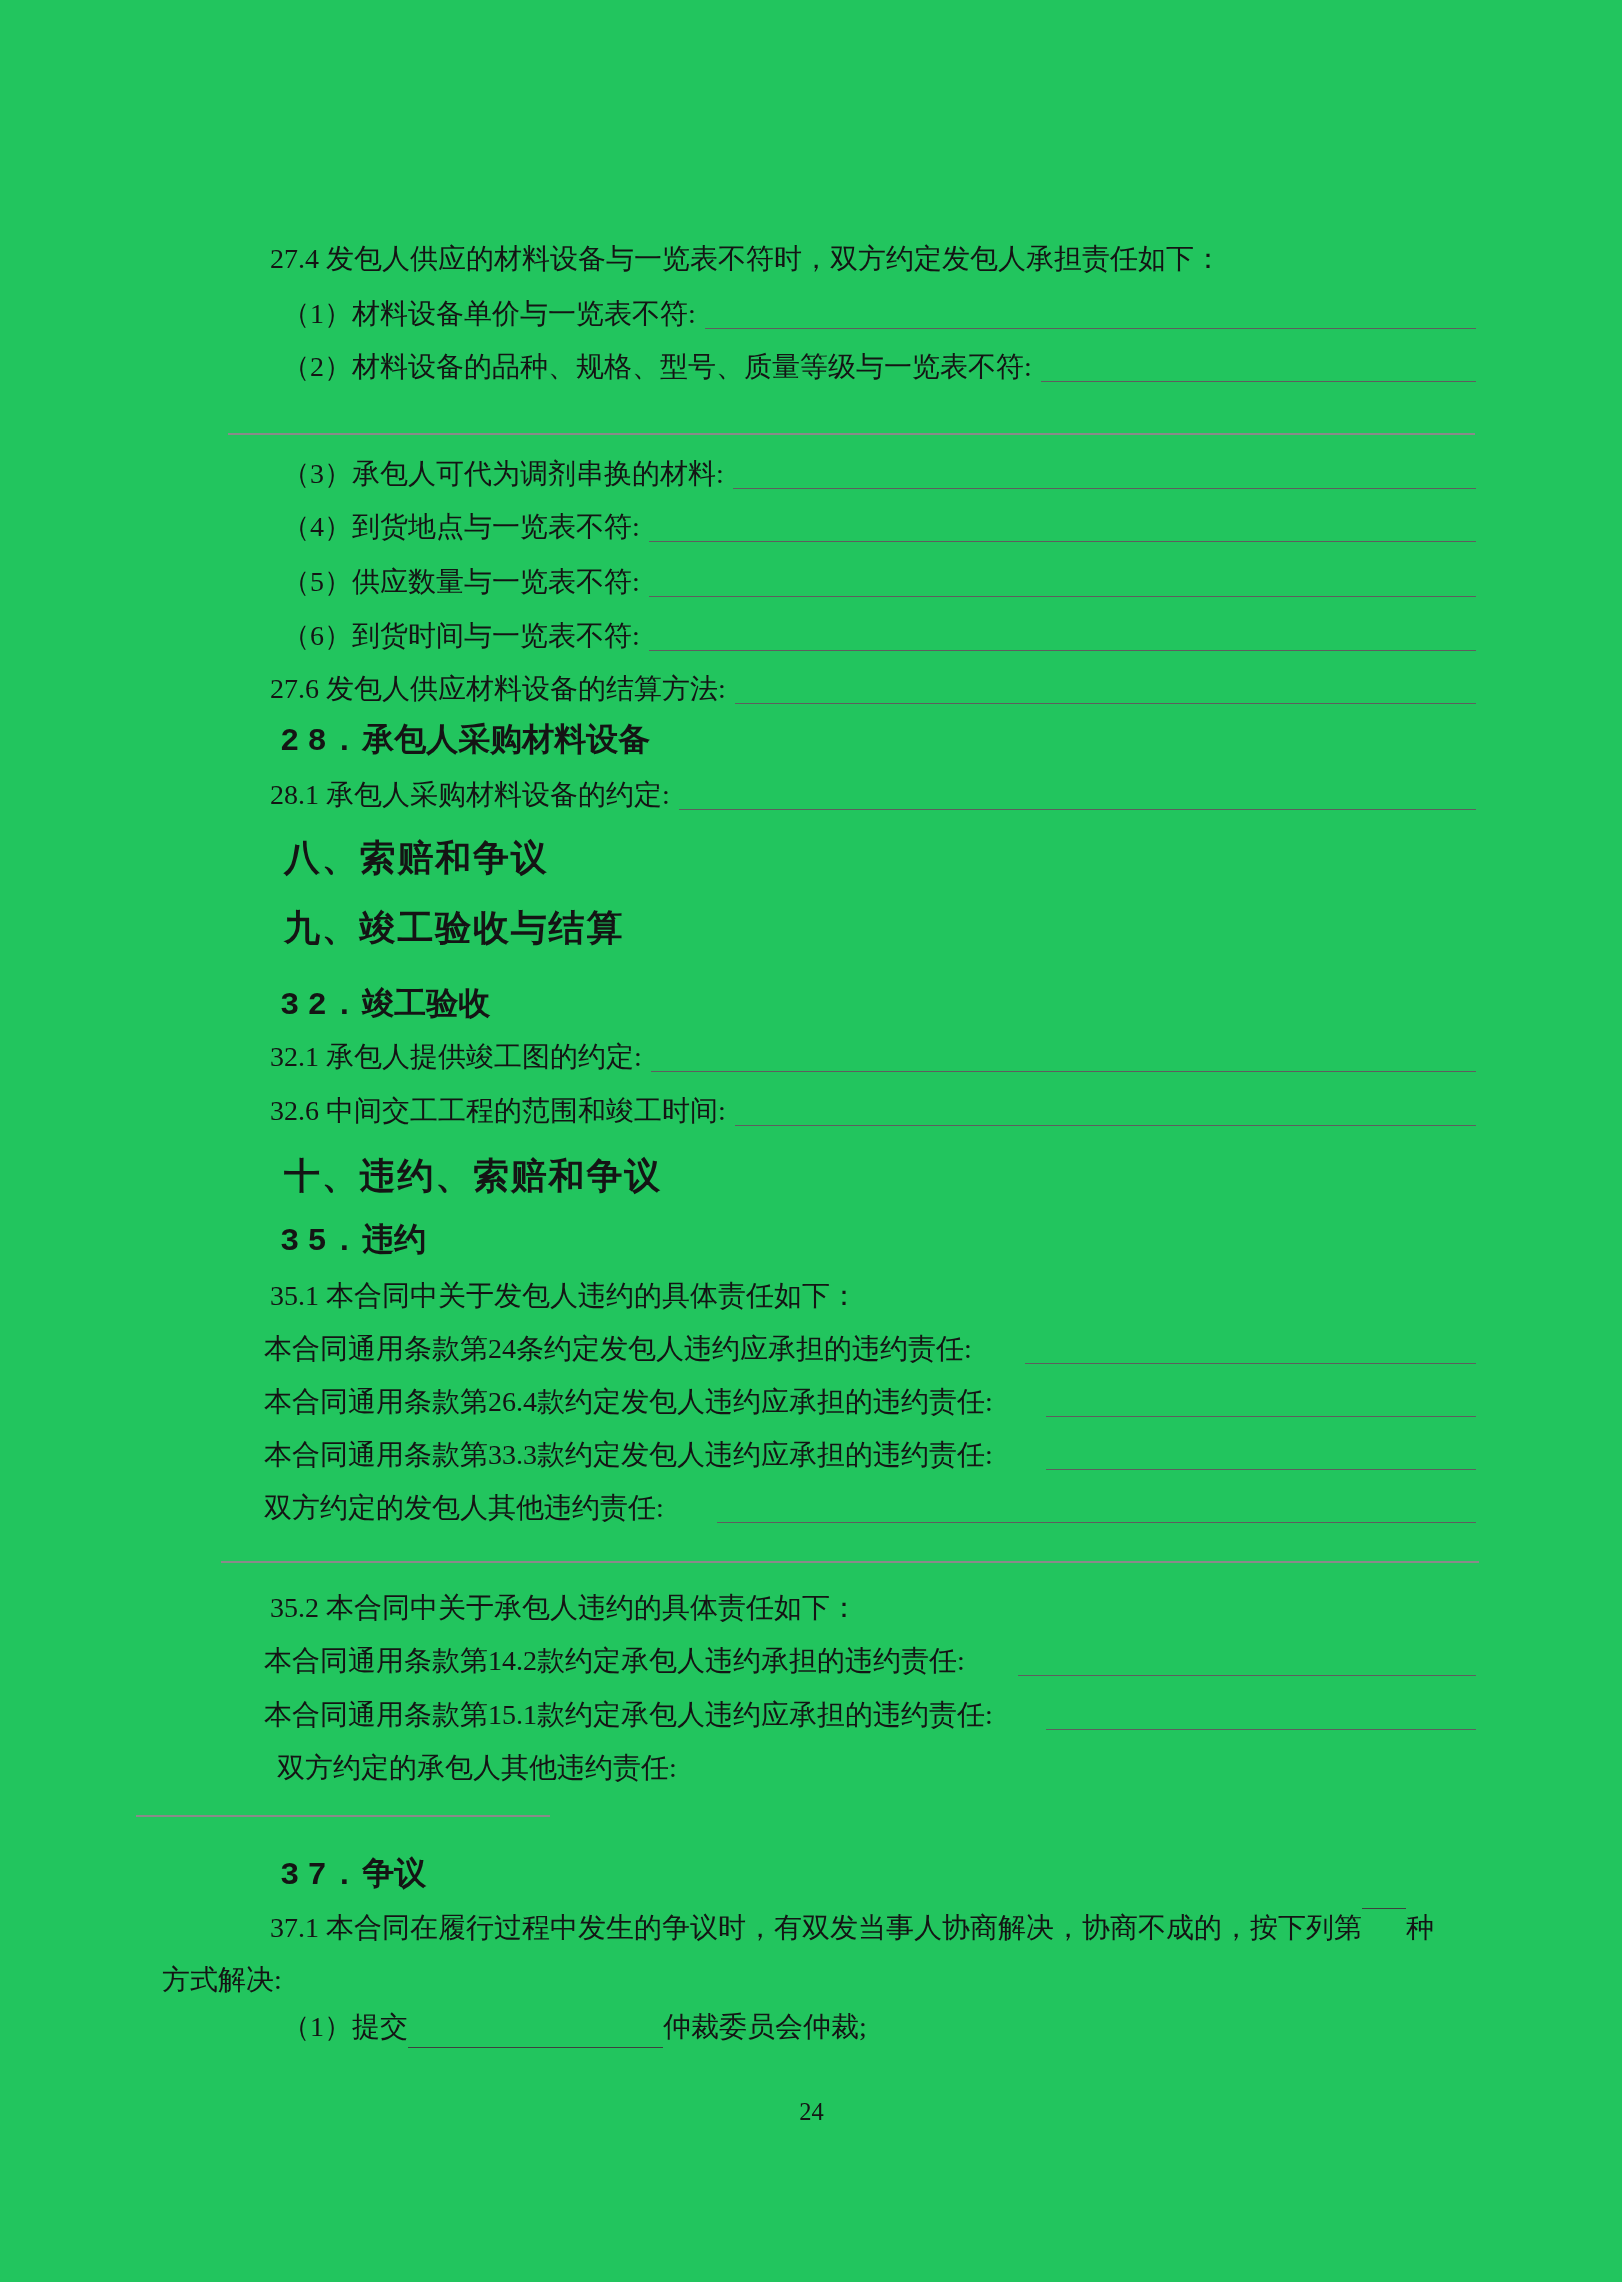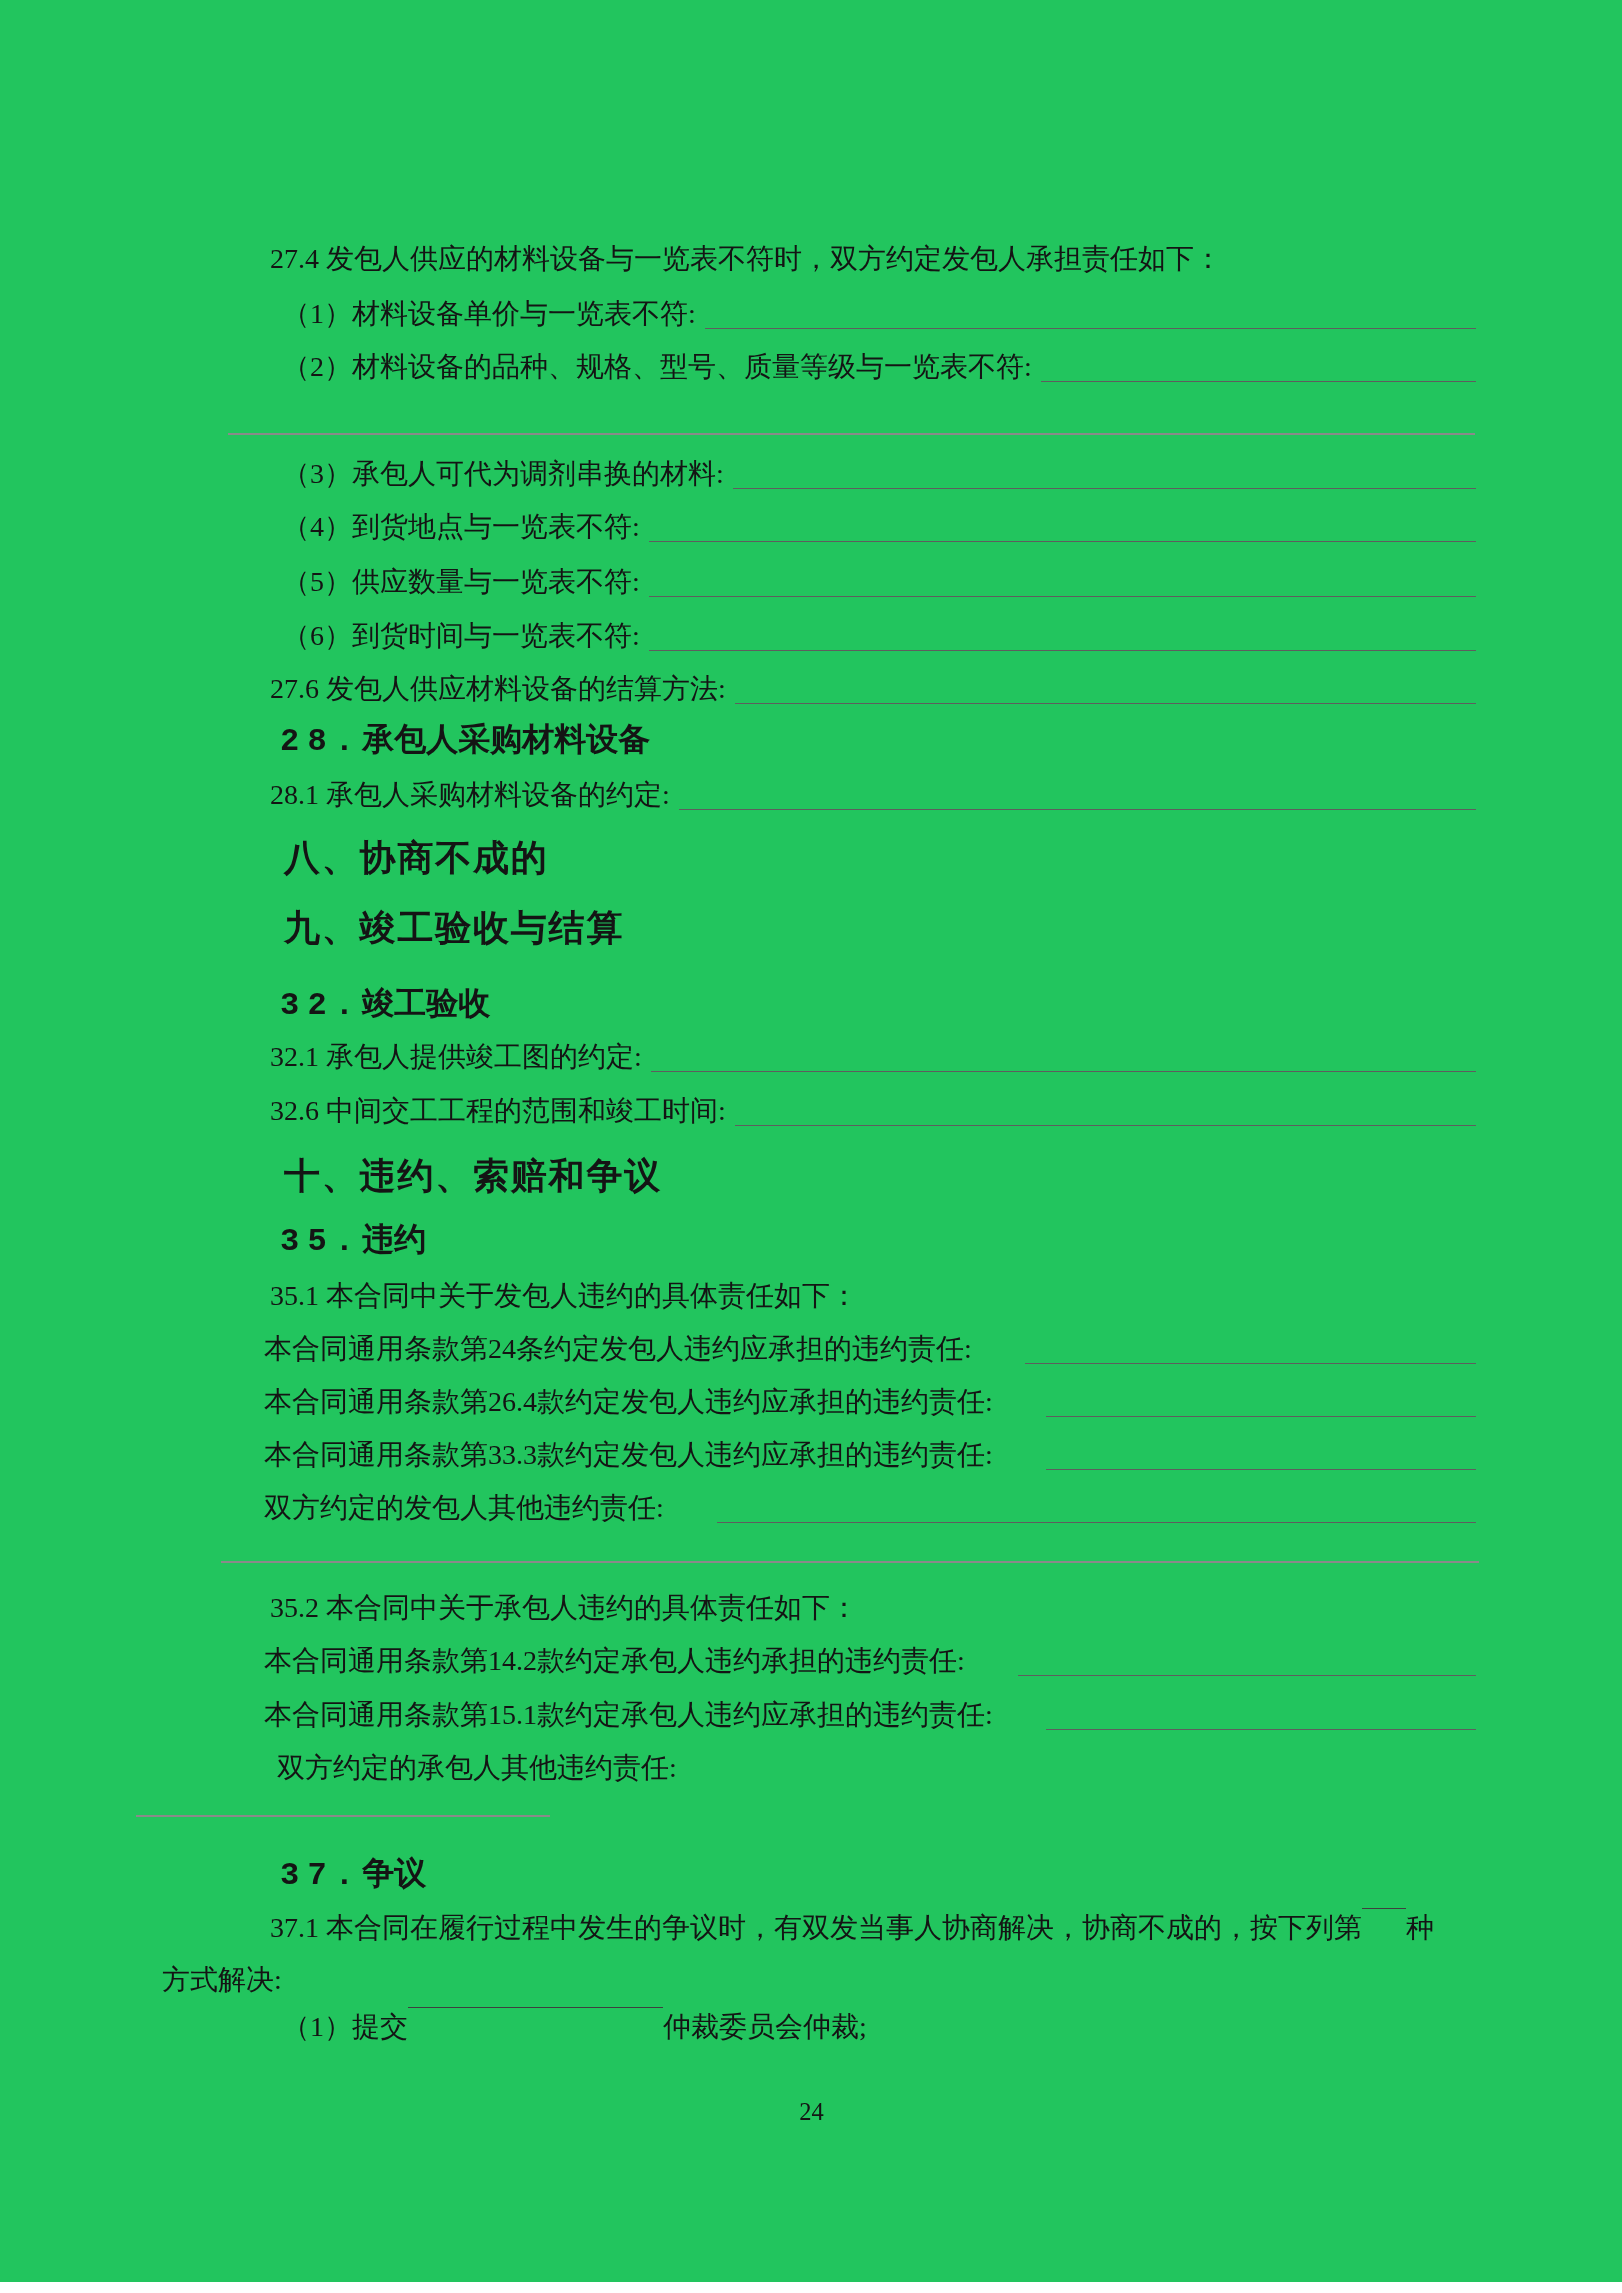--- a/index.html
+++ b/index.html
@@ -27,21 +27,21 @@
   }
   .inline-blank {
     display:inline-block;
     border-bottom:1.8px solid #3f3f3f;
     height:0.9px;
     vertical-align:baseline;
   }
   .w48  { width:44px; }
   .w280 { width:255px; }
   .indent-para  { padding-left:270px; }
-  .indent-item  { padding-left:282px; }
+  .indent-item  { padding-left:282px;align-items:flex-end; }
   .indent-flush { padding-left:264px;gap:44px; }
   .indent-flush2{ padding-left:277px; }
   .indent-cont  { padding-left:162px; }
   .h2 {
     padding-left:280px;
     font-size:32px; line-height:47px; font-weight:bold;font-family:Liberation Mono, monospace;
   }
   .h2 .num { letter-spacing:8.2px; }
   .h1 {
     padding-left:284px;
@@ -107,21 +107,21 @@
     <span class="num">28.</span>
       <span>承包人采购材料设备</span>
   </div>
 
   <div class="row indent-para" style="top:774px">
     <span class="txt">28.1 承包人采购材料设备的约定:</span>
     <span class="blank"></span>
   </div>
 
   <div class="row h1" style="top:833px">
-    <span class="txt">八、协商不成的</span>
+    <span class="txt">八、索赔和争议</span>
   </div>
 
   <div class="row h1" style="top:903px">
     <span class="txt">九、竣工验收与结算</span>
   </div>
 
   <div class="row h2" style="top:982px">
     <span class="num">32.</span>
       <span>竣工验收</span>
   </div>

